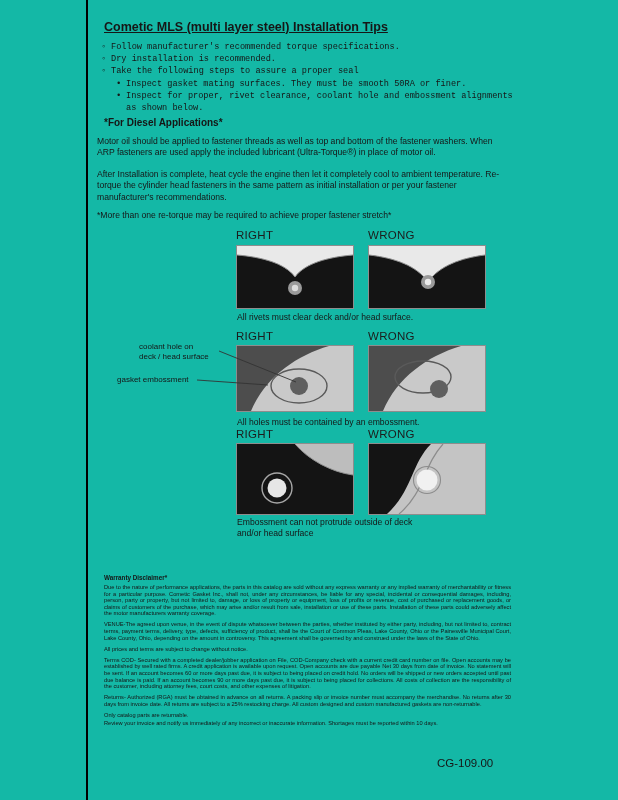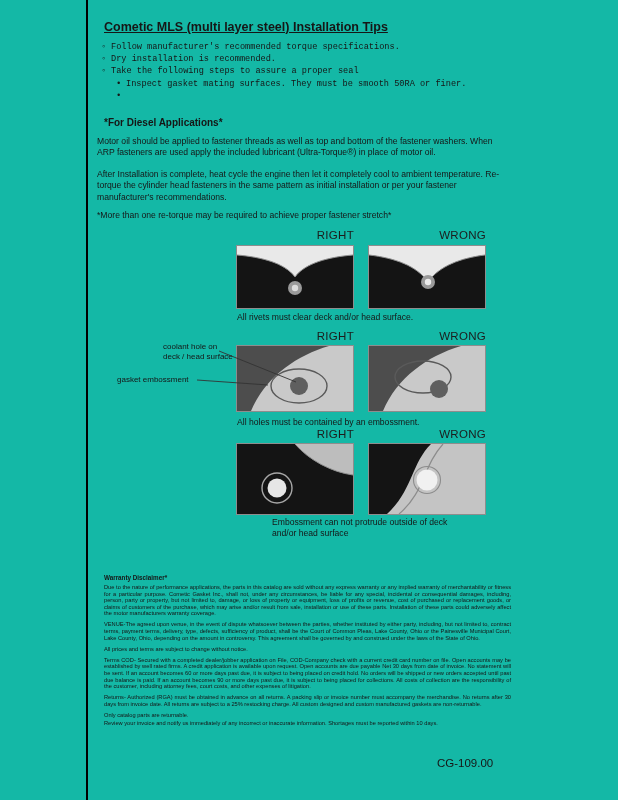--- a/index.html
+++ b/index.html
@@ -21,26 +21,26 @@
   .mk-circle::before { content:"◦"; font-size:9px; }
   .mk-dot::before { content:"•"; font-size:9px; }
   .b-sub { padding-left:15px; }
 
   .diesel-heading { position:absolute; left:104px; top:117px; font-size:10px; font-weight:bold; }
   .para { position:absolute; left:97px; width:406px; font-size:8.6px; line-height:11.3px; }
   .para-1 { top:136px; }
   .para-2 { top:169px; }
   .para-3 { top:210px; }
 
-  .dg-label { position:absolute; width:118px; text-align:right; font-size:11.5px; letter-spacing:.3px; color:#1c1c1c; }
+  .dg-label { position:absolute; width:118px; text-align:left; font-size:11.5px; letter-spacing:.3px; color:#1c1c1c; }
   .panel { position:absolute; border:1px solid #8d8d8d; background:#fff; }
   .panel svg { display:block; }
   .dg-caption { position:absolute; font-size:8.6px; line-height:11px; color:#161616; }
   .callout { position:absolute; font-size:8px; line-height:10px; color:#161616; white-space:pre-line; }
-  .pre-line { white-space:pre-line;margin-left:35px; }
+  .pre-line { white-space:pre-line; }
 
   .overlay { position:absolute; left:0; top:0; pointer-events:none; }
 
   .legal { position:absolute; left:104px; top:574px; width:407px; }
   .legal-title { font-size:6.3px; font-weight:bold; margin-bottom:3px; }
   .legal p { font-size:5.7px; line-height:6.6px; margin-bottom:4.5px; text-align:justify; }
   .legal p.tight { margin-bottom:1.5px; }
 
   .footer-code { position:absolute; left:437px; top:757px; font-size:11.5px; color:#161616; }
 </style>
@@ -65,20 +65,21 @@
     <div class="b-line">
       <span class="mk mk-circle"></span>
       <span>Take the following steps to assure a proper seal</span>
     </div>
     <div class="b-line b-sub">
       <span class="mk mk-dot"></span>
       <span>Inspect gasket mating surfaces.  They must be smooth 50RA or finer.</span>
     </div>
     <div class="b-line b-sub">
       <span class="mk mk-dot"></span>
+      <span>Inspect for proper, rivet clearance, coolant hole and embossment alignments as shown below.</span>
     </div>
   </div>
 
   <div class="diesel-heading">*For Diesel Applications*</div>
   <div class="para para-1">Motor oil should be applied to fastener threads as well as top and bottom of the fastener washers. When ARP fasteners are used apply the included lubricant (Ultra-Torque®) in place of motor oil.</div>
   <div class="para para-2">After Installation is complete, heat cycle the engine then let it completely cool to ambient temperature. Re-torque the cylinder head fasteners in the same pattern as initial installation or per your fastener manufacturer's recommendations.</div>
   <div class="para para-3">*More than one re-torque may be required to achieve proper fastener stretch*</div>
 
   <div class="dg-label" style="left:236px; top:229px;">RIGHT</div>
   <div class="dg-label" style="left:368px; top:229px;">WRONG</div>
@@ -99,21 +100,21 @@
       <path d="M0,9 C26,12 48,20 59,36 C70,20 92,12 116,9" fill="none" stroke="#8f8f8f" stroke-width="1"></path>
       <circle cx="59" cy="36" r="7" fill="#9a9a9a"></circle>
       <circle cx="59" cy="36" r="3.2" fill="#ececec"></circle>
     </svg>
   </div>
   <div class="dg-caption" style="left:237px; top:312px;">All rivets must clear deck and/or head surface.</div>
 
   <div class="dg-label" style="left:236px; top:330px;">RIGHT</div>
   <div class="dg-label" style="left:368px; top:330px;">WRONG</div>
 
-  <div class="callout" style="left:139px; top:342px; width:82px;margin-left:24px;">coolant hole on
+  <div class="callout" style="left:139px; top:342px; width:82px;">coolant hole on
 deck / head surface</div>
   <div class="callout" style="left:117px; top:375px; width:90px;">gasket embossment</div>
 
   <div class="panel" style="left:236px; top:345px;">
     <svg viewBox="0 0 116 65" width="116" height="65">
       <rect width="116" height="65" fill="#c9c9c9"></rect>
       <path d="M0,0 H92 C58,10 28,32 14,65 H0 Z" fill="#4d4d4d"></path>
       <ellipse cx="62" cy="40" rx="28" ry="17" fill="none" stroke="#5a5a5a" stroke-width="1.4"></ellipse>
       <circle cx="62" cy="40" r="9" fill="#5f5f5f"></circle>
     </svg>

